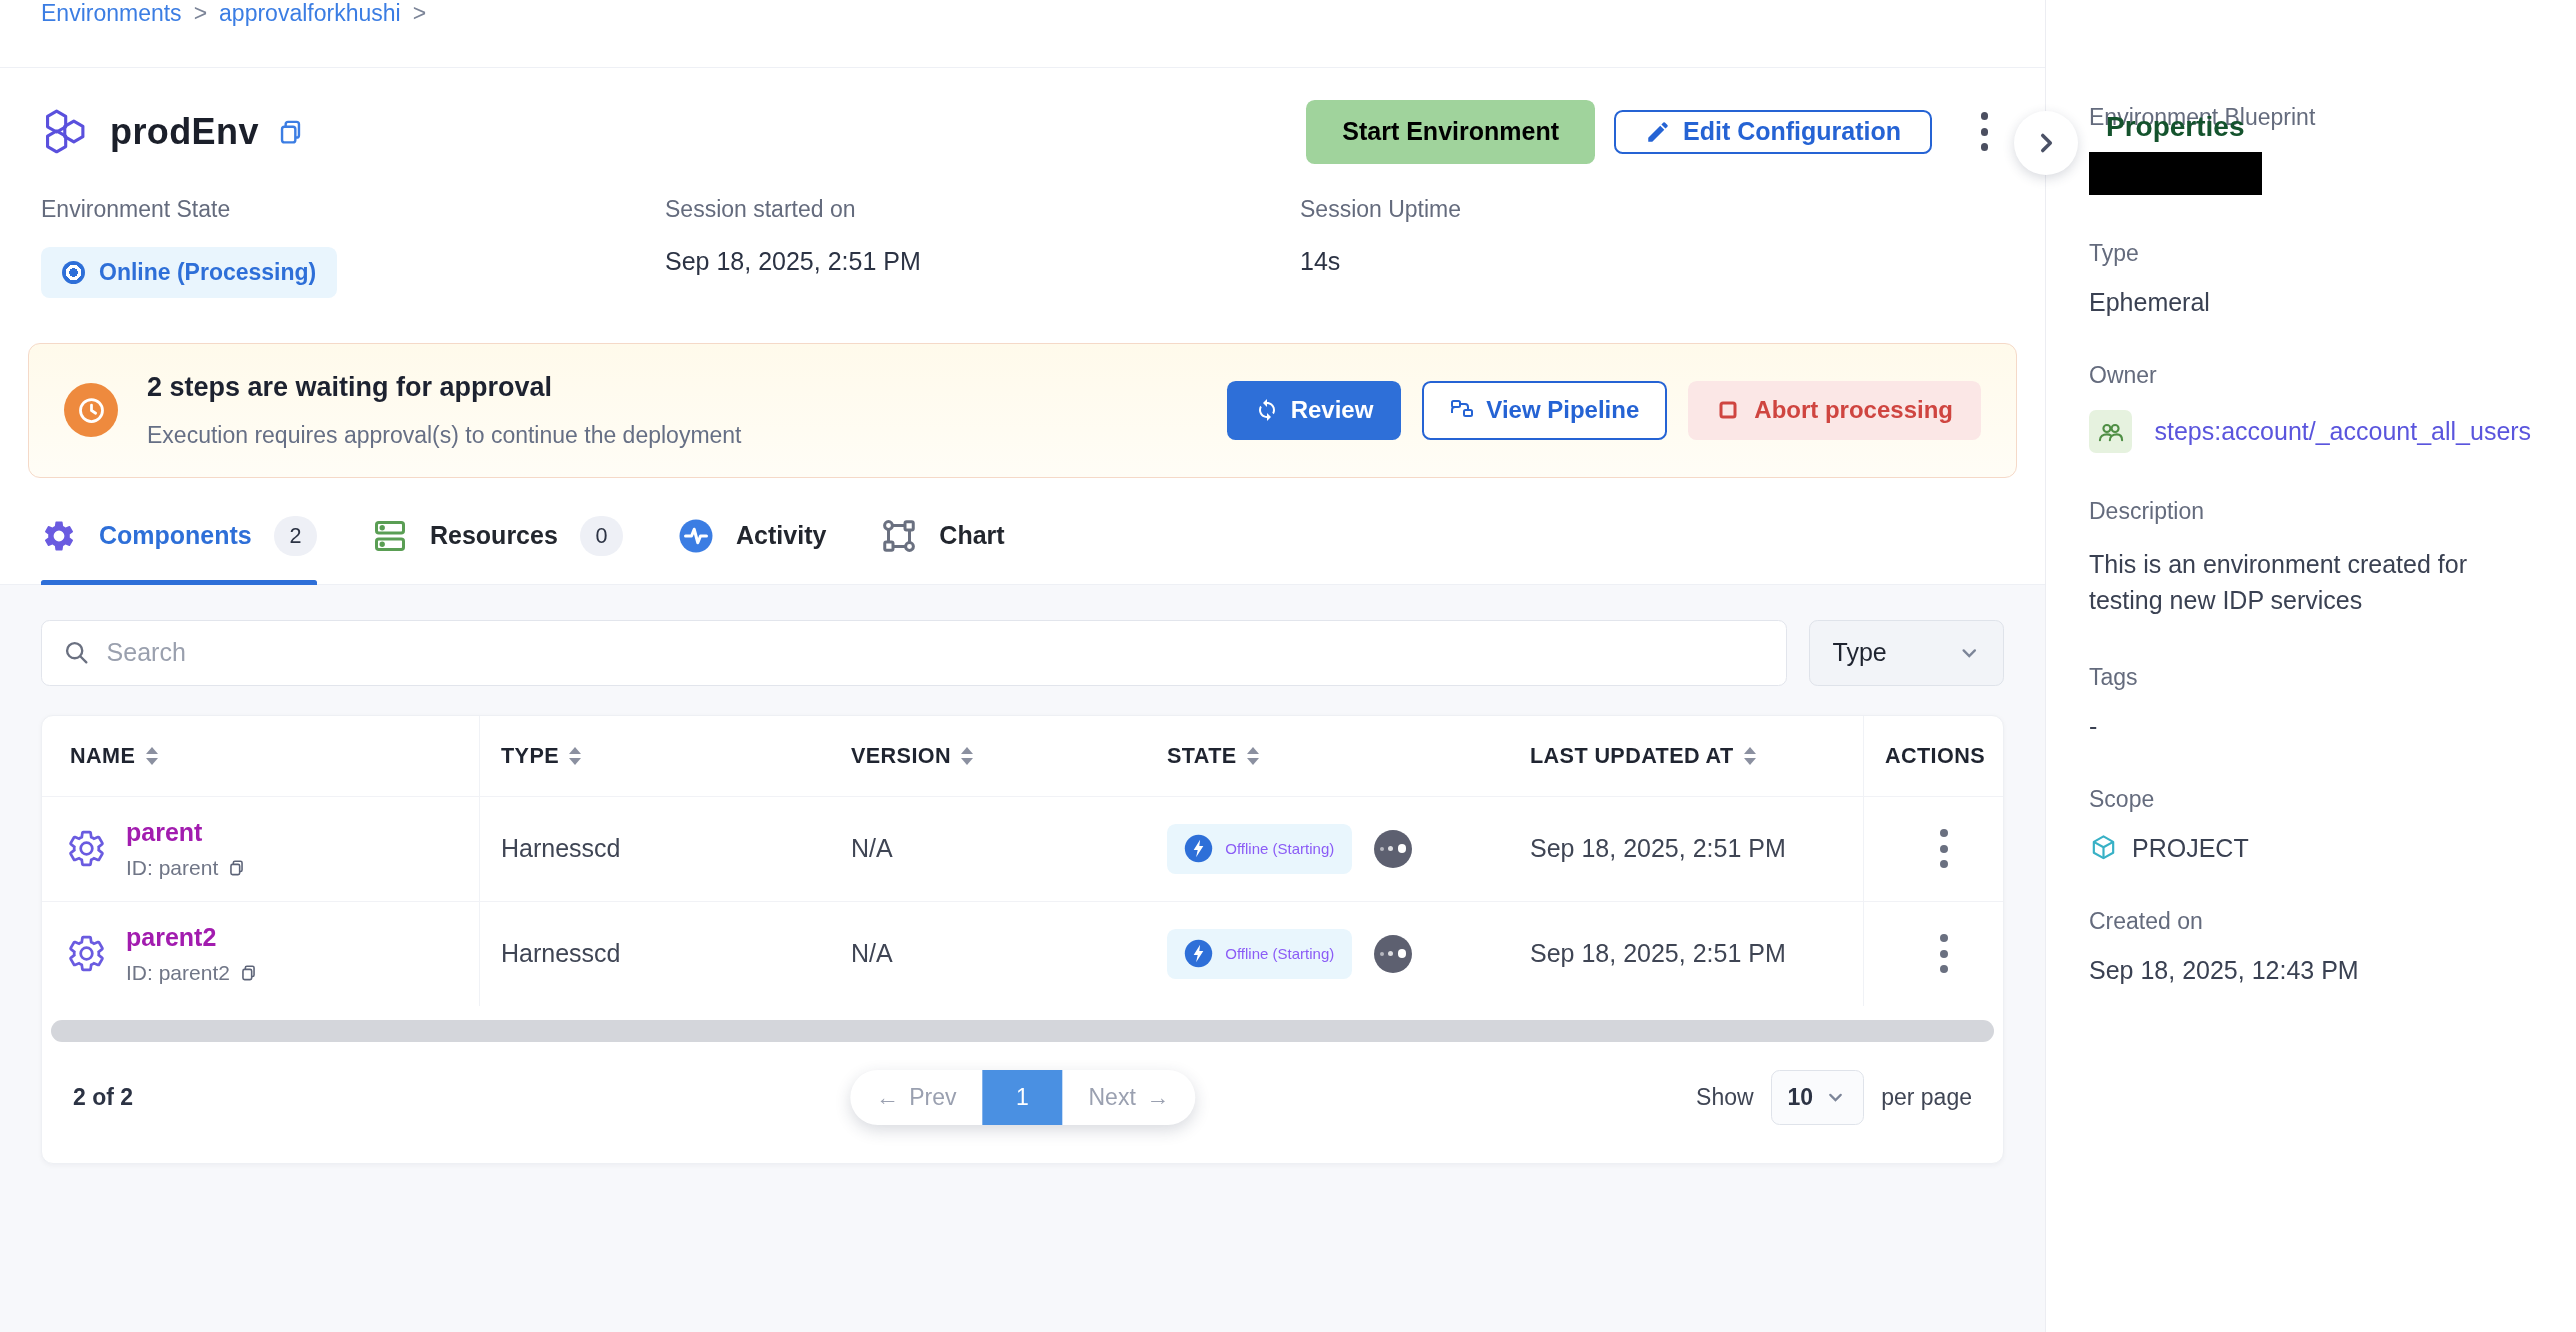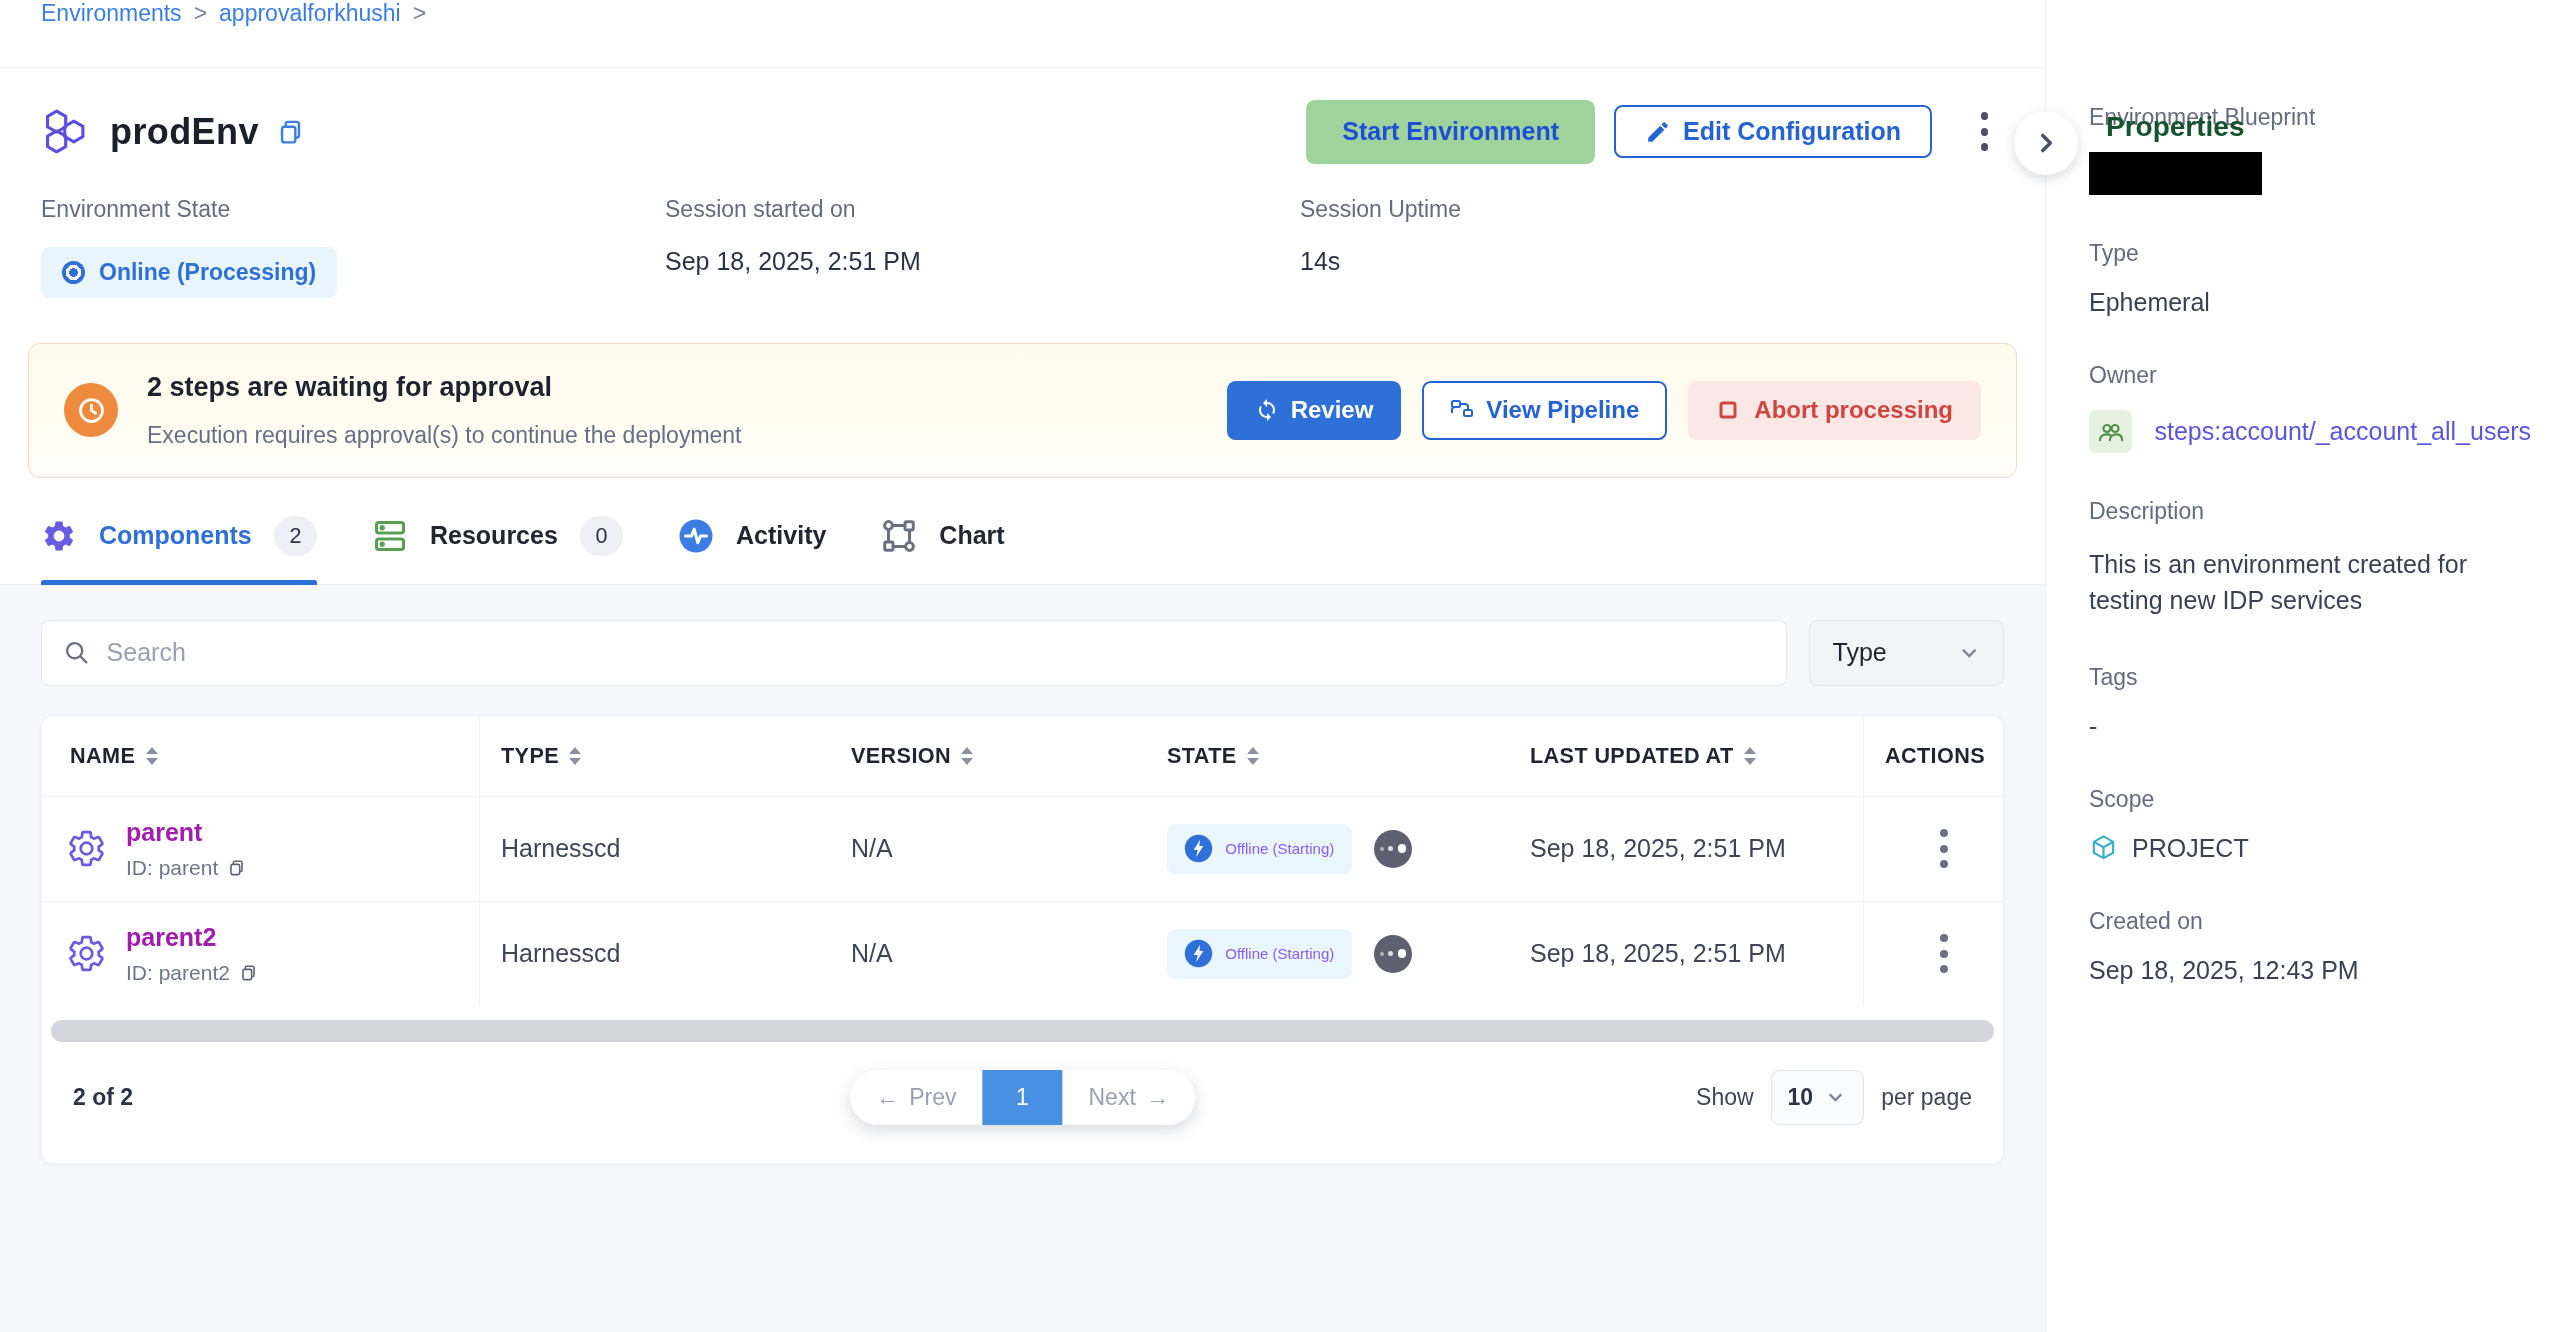--- a/index.html
+++ b/index.html
@@ -19,22 +19,22 @@
   .crumb-sep { color:#7c8598; font-size:23px; margin:0 12px; }
 
   
   .top-white { background:#fff; }
   .title-row { display:flex; align-items:center; padding:24px 41px 8.6px; height:112px; }
   .env-icon { width:50px; height:50px; margin-right:19px; }
   .page-title { font-size:36px; font-weight:bold; color:#1b1f2a; letter-spacing:0.4px; }
   .copy-icon { margin-left:17.3px; cursor:pointer; display:flex; }
   .title-actions { margin-left:auto; display:flex; align-items:center; }
   .btn { border-radius:8.6px; font-size:25px; font-weight:bold; display:inline-flex; align-items:center; justify-content:center; cursor:pointer; border:none; font-family:inherit; }
-  .btn-start { background:#a0d39c; color:#1d4ed8; height:64px; padding:16px 36px;margin-left:8px; }
-  .btn-edit { background:#fff; color:#2563d4; border:2.6px solid #2563d4; height:53px; padding:0 29px; margin-left:19px; }
+  .btn-start { background:#a0d39c; color:#000000; height:64px; padding:16px 36px;margin-left:8px; }
+  .btn-edit { background:#fff; color:#2563d4; border:2.6px solid #2563d4; height:44px; padding:0 29px; margin-left:19px; }
   .btn-edit svg { margin-right:12px; }
   .kebab { display:flex; flex-direction:column; gap:7.8px; padding:12px 15.6px; margin-left:33px; cursor:pointer; }
   .kebab i { width:7.8px; height:7.8px; border-radius:50%; background:#4b4f60; }
 
   
   .status-row { display:flex; padding:15.6px 41px 40px; }
   .status-col1 { width:624px; }
   .status-col2 { width:635px; }
   .field-label { font-size:23px; color:#646b7d; margin-bottom:24px; }
   .field-value { font-size:25px; color:#2c3344; }

